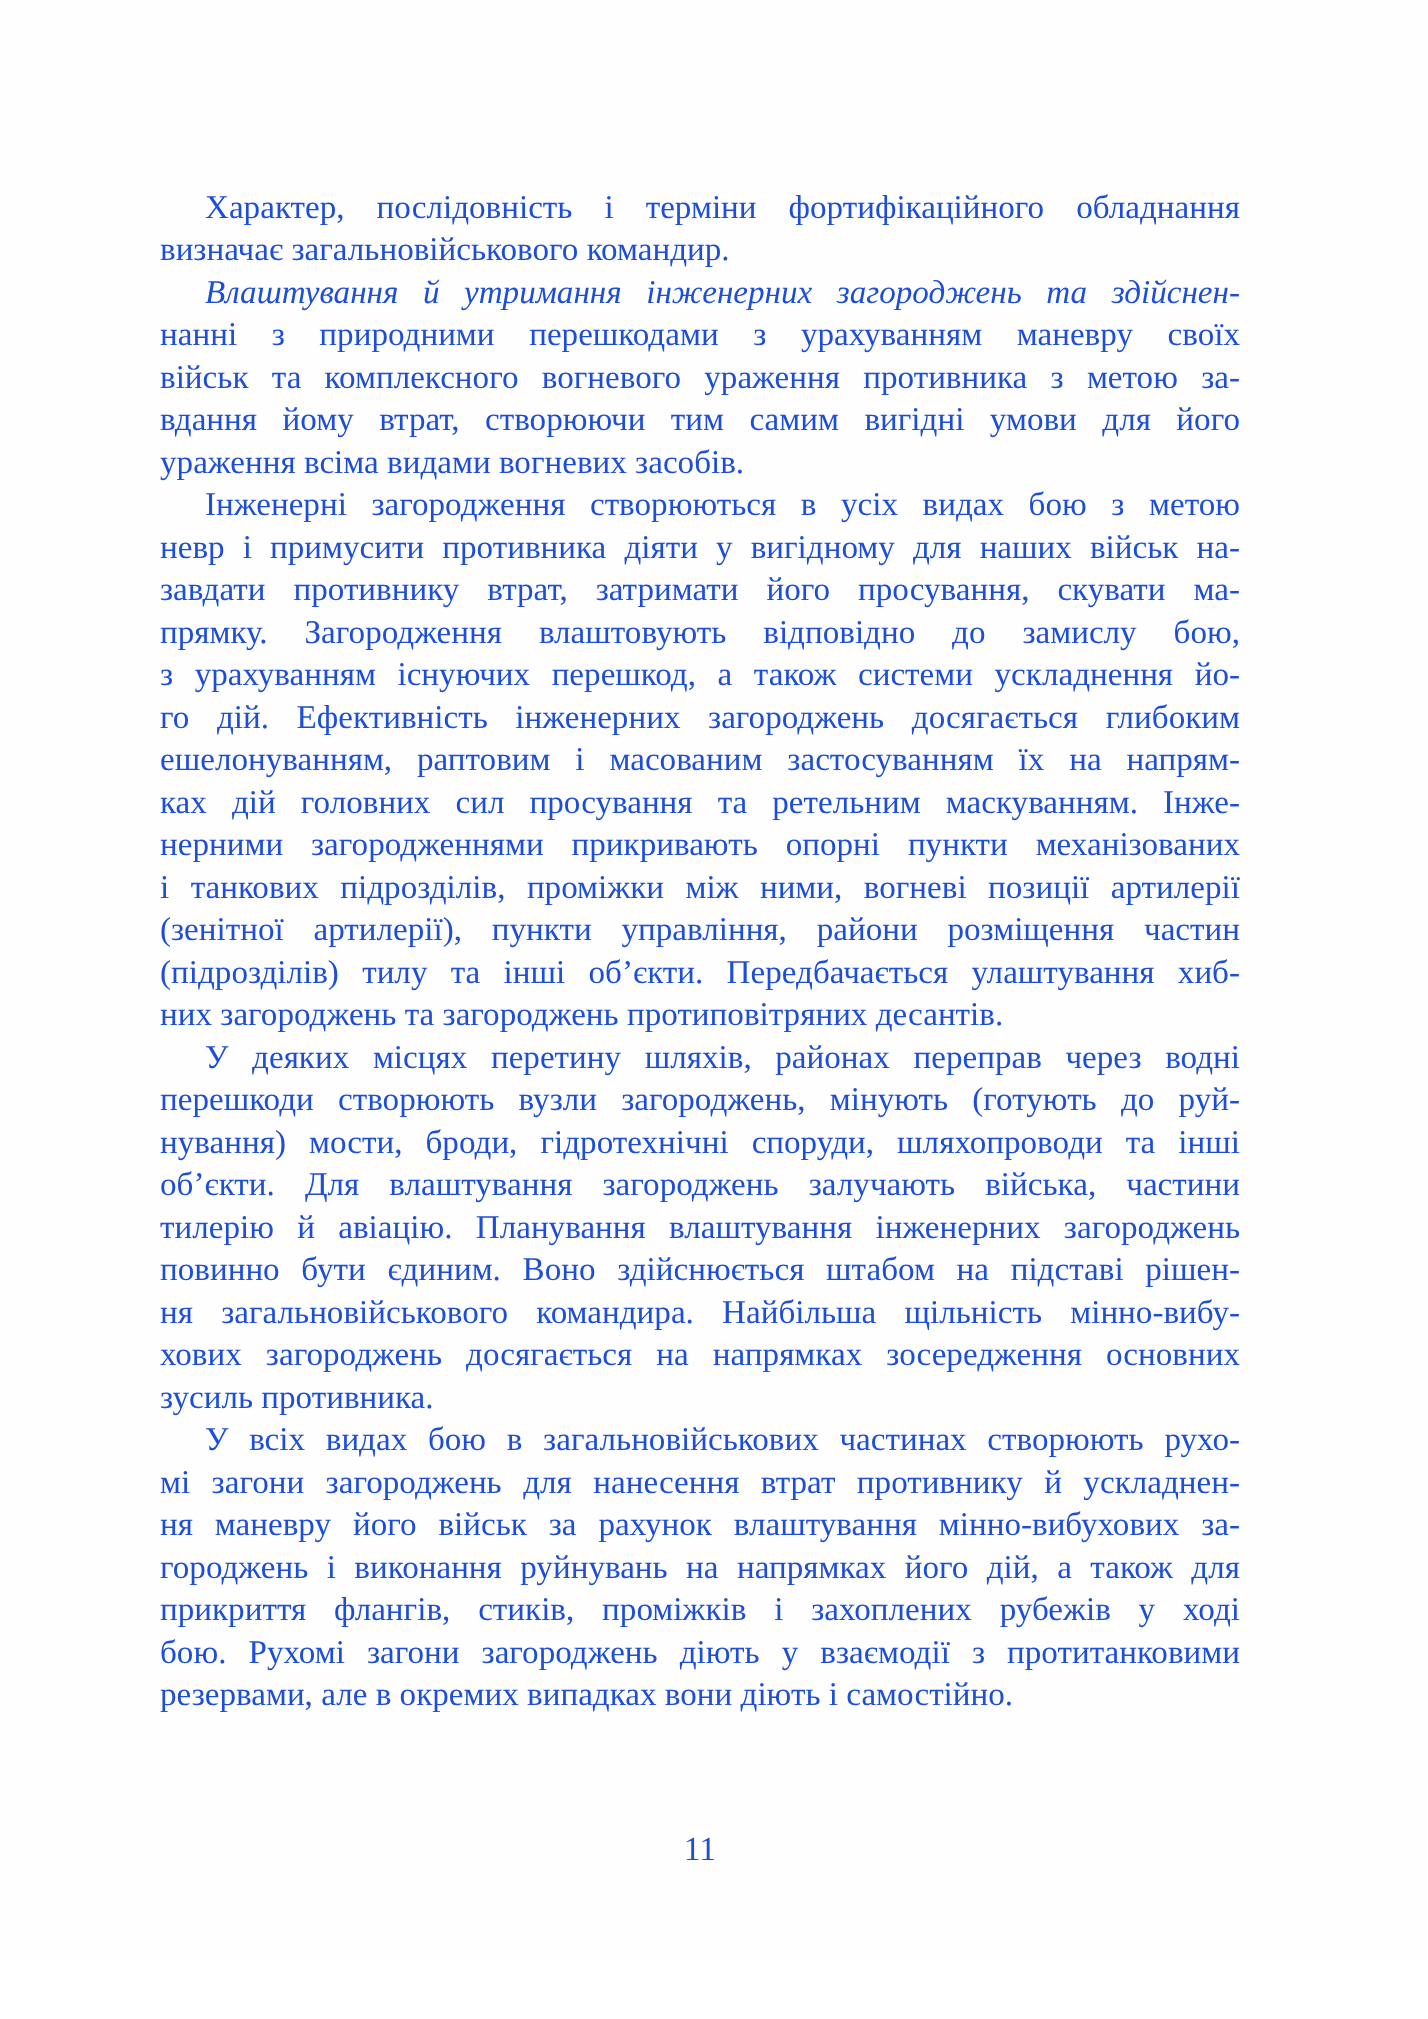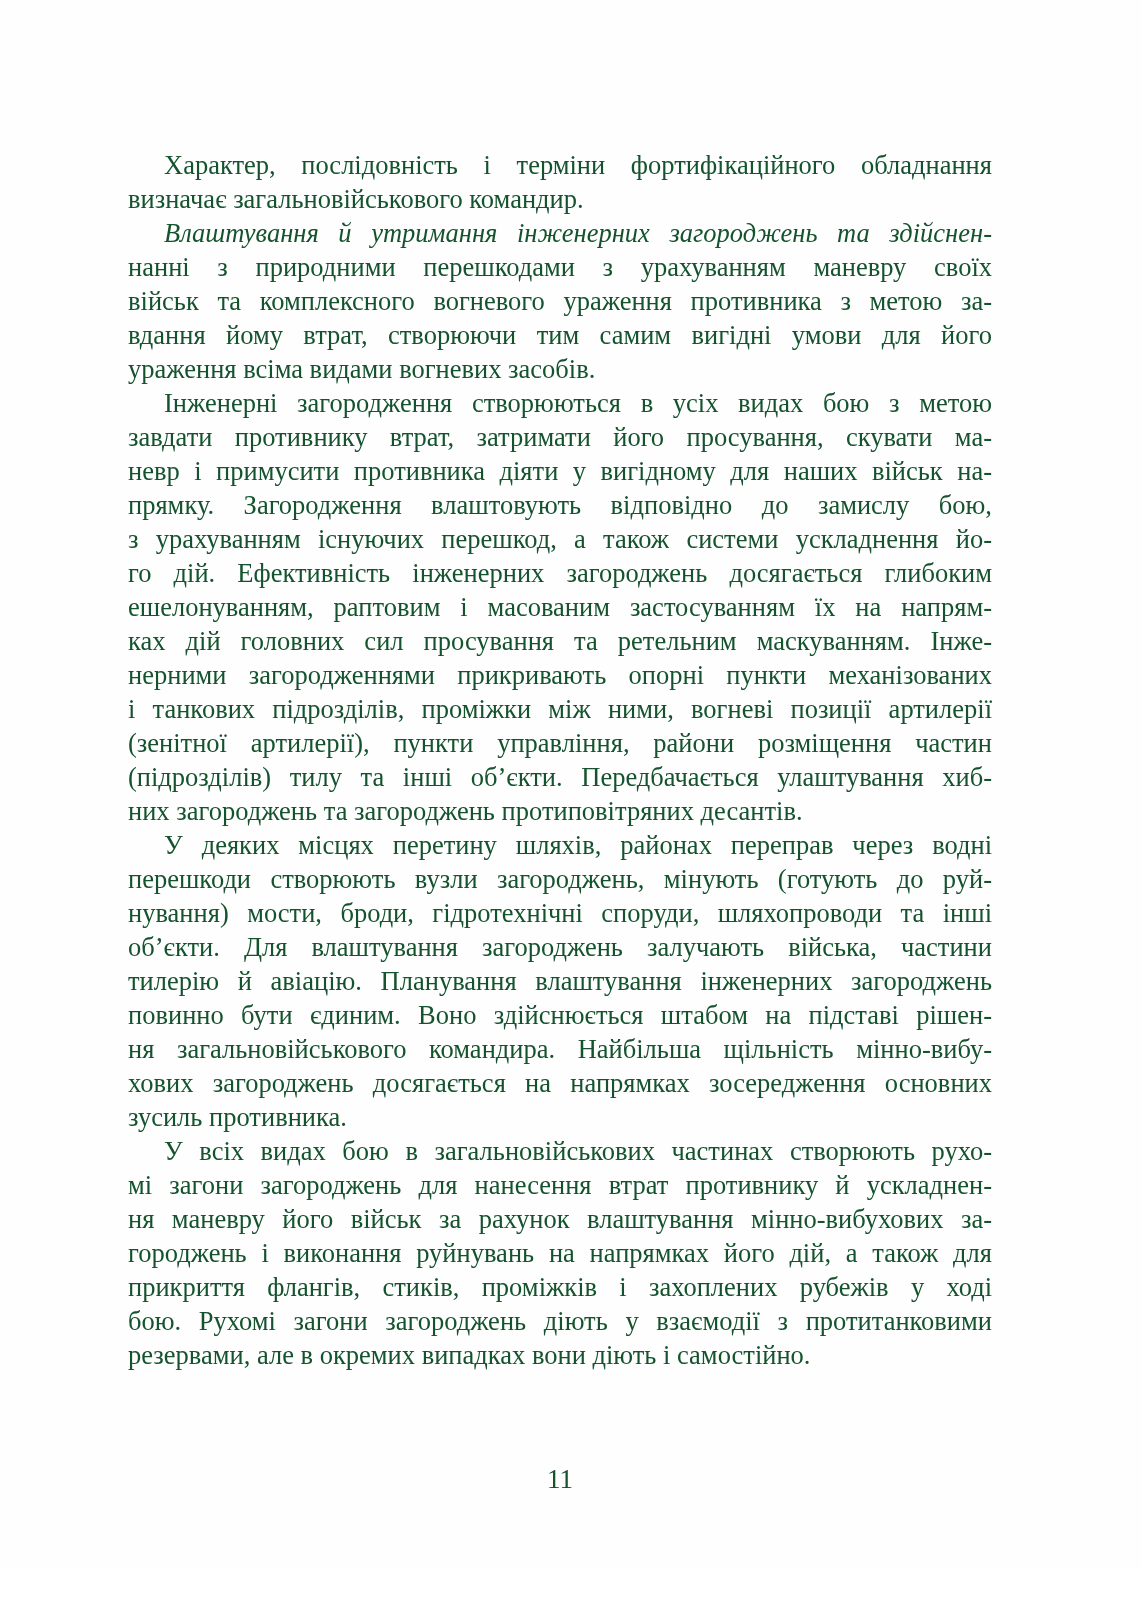--- a/index.html
+++ b/index.html
@@ -6,21 +6,21 @@
     margin: 0;
     padding: 0;
     background: #ffffff;
   }
   .page {
     position: relative;
     width: 1142px;
     height: 1569px;
     background: #fefefe;
     font-family: "Liberation Serif", "DejaVu Serif", serif;
-    color: #14532d;
+    color: #1d4ed8;
     overflow: hidden;
   }
   .text-block {
     position: absolute;
     left: 128px;
     top: 148px;
     width: 864px;
     font-size: 26.5px;
     line-height: 34px;
   }
@@ -55,22 +55,22 @@
 <main class="page">
   <section class="text-block">
       <div class="line first"><span>Характер, послідовність і терміни фортифікаційного обладнання</span></div>
       <div class="line last"><span>визначає загальновійськового командир.</span></div>
       <div class="line first"><span class="it">Влаштування й утримання інженерних загороджень та здійснен-</span></div>
       <div class="line"><span>нанні з природними перешкодами з урахуванням маневру своїх</span></div>
       <div class="line"><span>військ та комплексного вогневого ураження противника з метою за-</span></div>
       <div class="line"><span>вдання йому втрат, створюючи тим самим вигідні умови для його</span></div>
       <div class="line last"><span>ураження всіма видами вогневих засобів.</span></div>
       <div class="line first"><span>Інженерні загородження створюються в усіх видах бою з метою</span></div>
+      <div class="line"><span>невр і примусити противника діяти у вигідному для наших військ на-</span></div>
       <div class="line"><span>завдати противнику втрат, затримати його просування, скувати ма-</span></div>
-      <div class="line"><span>невр і примусити противника діяти у вигідному для наших військ на-</span></div>
       <div class="line"><span>прямку. Загородження влаштовують відповідно до замислу бою,</span></div>
       <div class="line"><span>з урахуванням існуючих перешкод, а також системи ускладнення йо-</span></div>
       <div class="line"><span>го дій. Ефективність інженерних загороджень досягається глибоким</span></div>
       <div class="line"><span>ешелонуванням, раптовим і масованим застосуванням їх на напрям-</span></div>
       <div class="line"><span>ках дій головних сил просування та ретельним маскуванням. Інже-</span></div>
       <div class="line"><span>нерними загородженнями прикривають опорні пункти механізованих</span></div>
       <div class="line"><span>і танкових підрозділів, проміжки між ними, вогневі позиції артилерії</span></div>
       <div class="line"><span>(зенітної артилерії), пункти управління, райони розміщення частин</span></div>
       <div class="line"><span>(підрозділів) тилу та інші об’єкти. Передбачається улаштування хиб-</span></div>
       <div class="line last"><span>них загороджень та загороджень протиповітряних десантів.</span></div>

